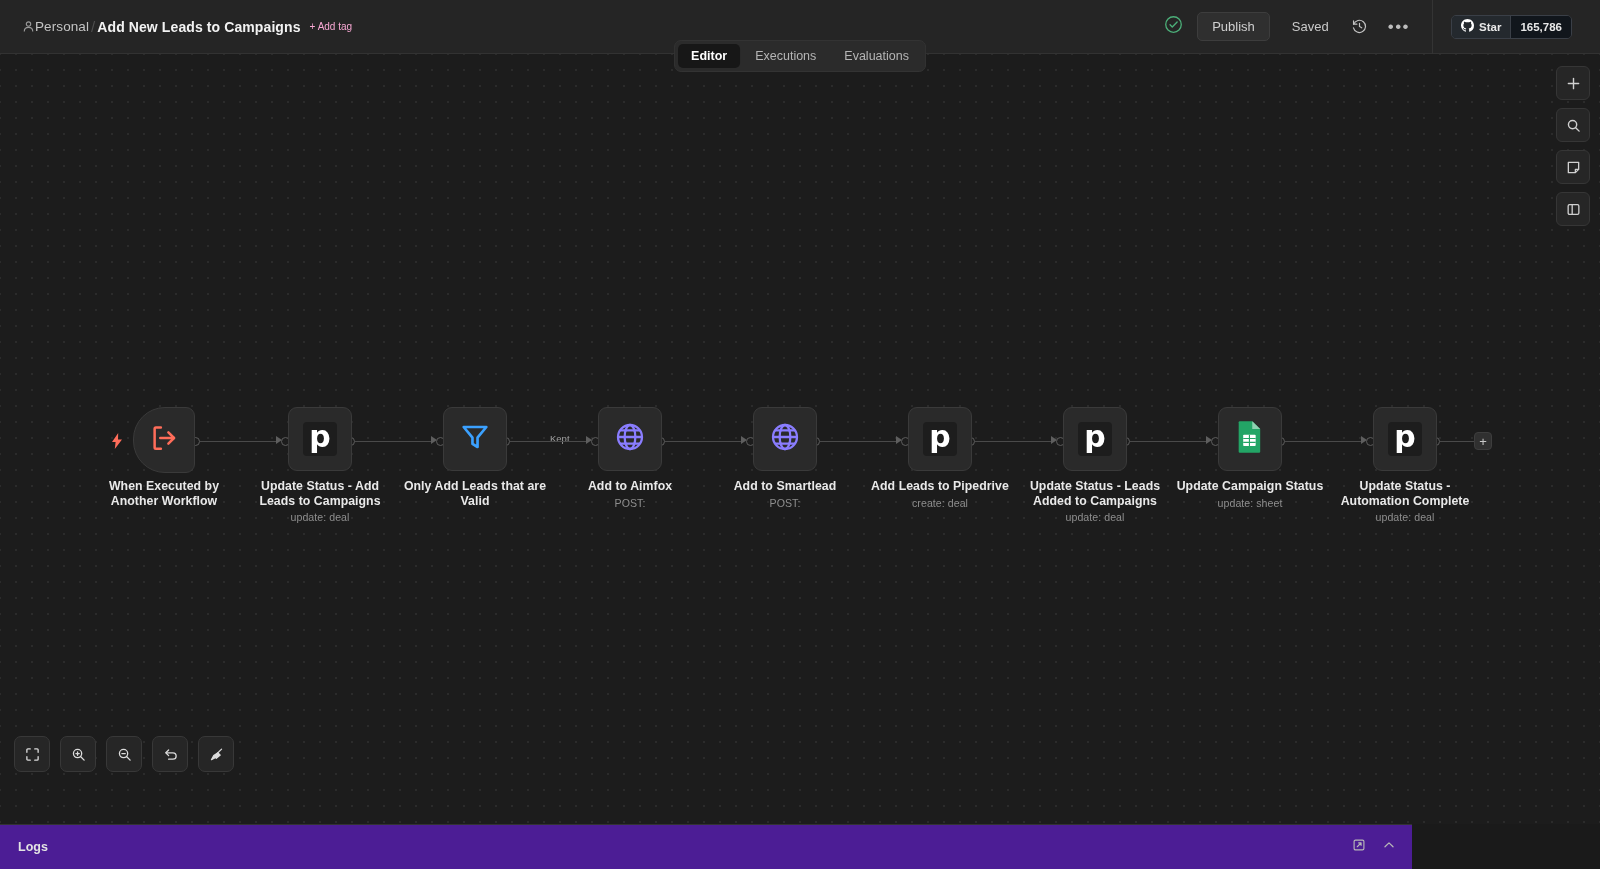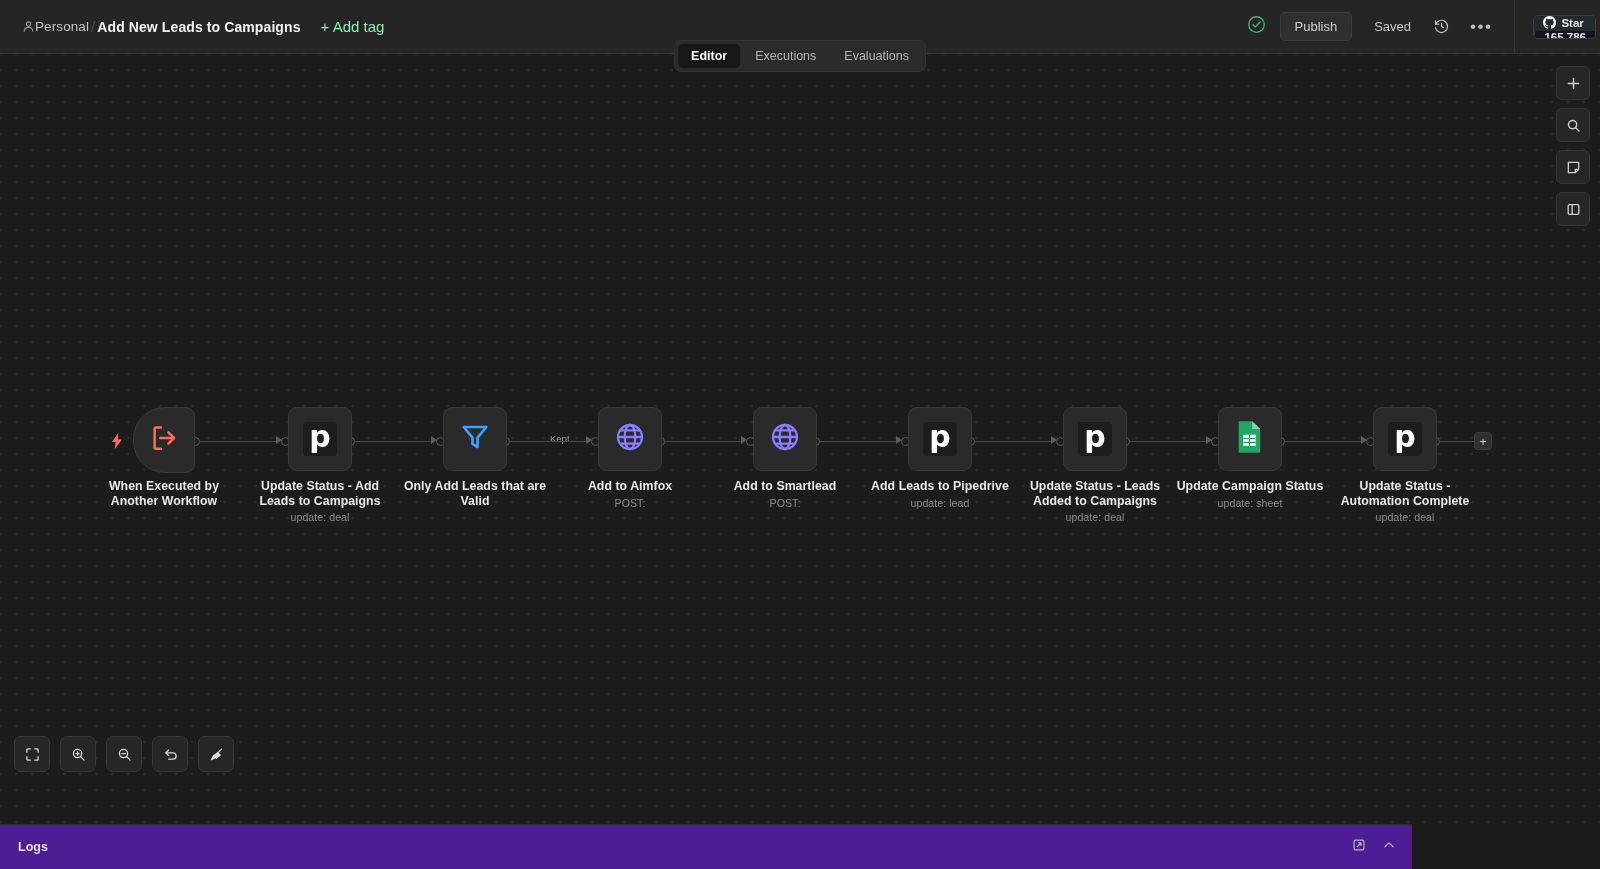--- a/index.html
+++ b/index.html
@@ -16,38 +16,38 @@
     background: #252525;
     border-bottom: 1px solid #323232;
     display: flex; align-items: center;
     z-index: 40;
   }
   .breadcrumb { display: flex; align-items: center; padding-left: 22px; }
   .person-icon { width: 13px; height: 13px; opacity: .75; display:block; }
   .bc-personal { font-size: 13.5px; color: #c4c4c4; letter-spacing: .1px; }
   .bc-sep { color: #4e4e4e; font-size: 15px; margin: 0 2px; }
   .bc-title { font-size: 14px; color: #f2f2f2; font-weight: 600; letter-spacing: .1px; }
-  .add-tag { font-size: 15px; color: #86efac; margin-left: 20px; cursor: pointer; }
+  .add-tag { font-size: 10px; color: #f9a8d4; margin-left: 9px; cursor: pointer; }
 
   .topbar-right {
     margin-left: auto; display: flex; align-items: center; height: 100%;
   }
   .check-circle { width: 19px; height: 19px; margin-right: 14px; }
   .publish-btn {
     background: #2f2f2f; border: 1px solid #3d3d3d; border-radius: 5px;
     color: #cfcfcf; font-size: 13px; padding: 6px 14px; cursor: pointer;
     font-family: inherit;
   }
   .saved-label { font-size: 13px; color: #c9c9c9; margin-left: 22px; }
   .hist-btn { margin-left: 22px; display:flex; align-items:center; cursor:pointer; }
   .dots-btn { margin-left: 20px; color: #bdbdbd; font-size: 17px; letter-spacing: 1.5px; cursor: pointer; line-height: 10px; }
   .gh-divider { width: 1px; height: 54px; background: #343434; margin-left: 22px; }
   .gh-wrap {
-    display: flex; align-items: stretch; margin: 0 4px 0 18px;
-    border: 1px solid #3a3f47; border-radius: 5px; overflow: hidden; height: 24px; flex-direction: column;
+    display: flex; align-items: stretch; margin: 0 28px 0 18px;
+    border: 1px solid #3a3f47; border-radius: 5px; overflow: hidden; height: 24px;
   }
   .gh-star {
     display:flex; align-items:center; gap:5px; background:#24292e;
     padding: 0 9px; color: #e8e8e8; font-size: 11.5px; font-weight: 700;
   }
   .gh-count {
     display:flex; align-items:center; background:#11161c; padding: 0 9px;
     color:#e8e8e8; font-size:11.5px; font-weight:700; border-left:1px solid #3a3f47;
   }
 
@@ -367,21 +367,21 @@
       </div>
       <div class="node-label">Add to Smartlead</div>
       <div class="node-sub" style="top:90px;">POST:</div>
     </div>
 
     <div class="node-group" style="left:908px; top:353px;">
       <div class="node-box">
         <span class="pd-icon">p</span>
       </div>
       <div class="node-label">Add Leads to Pipedrive</div>
-      <div class="node-sub" style="top:90px;">update: lead</div>
+      <div class="node-sub" style="top:90px;">create: deal</div>
     </div>
 
     <div class="node-group" style="left:1063px; top:353px;">
       <div class="node-box">
         <span class="pd-icon">p</span>
       </div>
       <div class="node-label">
         <span>Update Status - Leads</span><br>
         <span>Added to Campaigns</span>
       </div>

